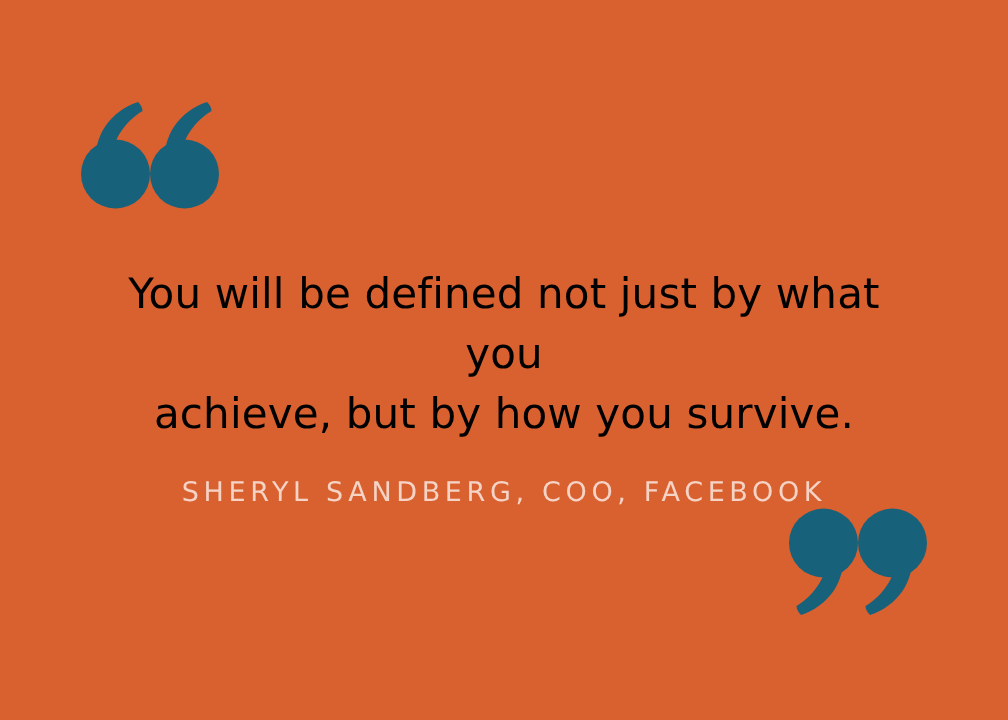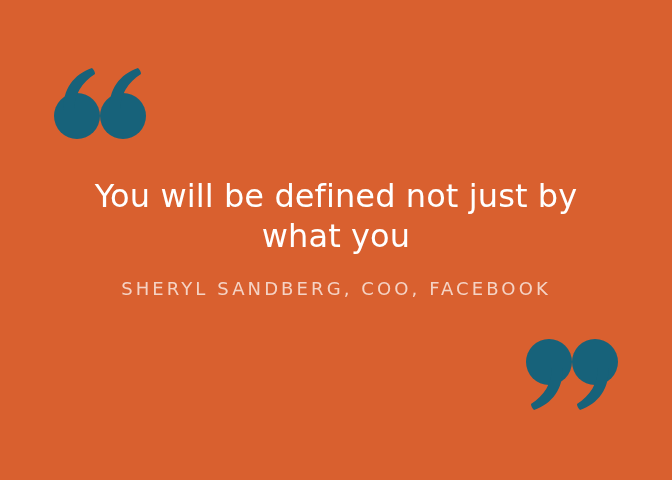--- a/index.html
+++ b/index.html
@@ -42,24 +42,24 @@
   
   #quote-text-block {
     position: absolute;
     left: 0;
     right: 0;
     top: 176px;
     text-align: center;
   }
   #quote-text {
     margin: 0;
-    color: #ffffff;
+    color: #000000;
     font-family: "DejaVu Sans", sans-serif;
     font-weight: 400;
-    font-size: 32px;
+    font-size: 28px;
     line-height: 40px;
     letter-spacing: 0.1px;
     padding: 0 60px;
   }
   #quote-line-1,
   #quote-line-2 {
     display: block;
   }
 
   #quote-attribution {
@@ -87,20 +87,21 @@
         <path d="M12 44 C10 24 22 8 40 2 C42 4 43 6 43 8 C30 16 22 29 22 44 Z"></path>
         <circle cx="71" cy="50" r="23"></circle>
         <path d="M58 44 C56 24 68 8 86 2 C88 4 89 6 89 8 C76 16 68 29 68 44 Z"></path>
       </g>
     </svg>
   </span>
 
   <div id="quote-text-block">
     <p id="quote-text">
       <span id="quote-line-1">You will be defined not just by what you</span>
+      <span id="quote-line-2">achieve, but by how you survive.</span>
     </p>
     <p id="quote-attribution">Sheryl Sandberg, COO, Facebook</p>
   </div>
 
   <span class="quote-mark" id="close-quote-mark" aria-hidden="true">
     <svg viewBox="0 0 96 76" width="96" height="76" xmlns="http://www.w3.org/2000/svg">
       <g fill="#17627a">
         <circle cx="25" cy="26" r="23"></circle>
         <path d="M38 32 C40 52 28 68 10 74 C8 72 7 70 7 68 C20 60 28 47 28 32 Z"></path>
         <circle cx="71" cy="26" r="23"></circle>

